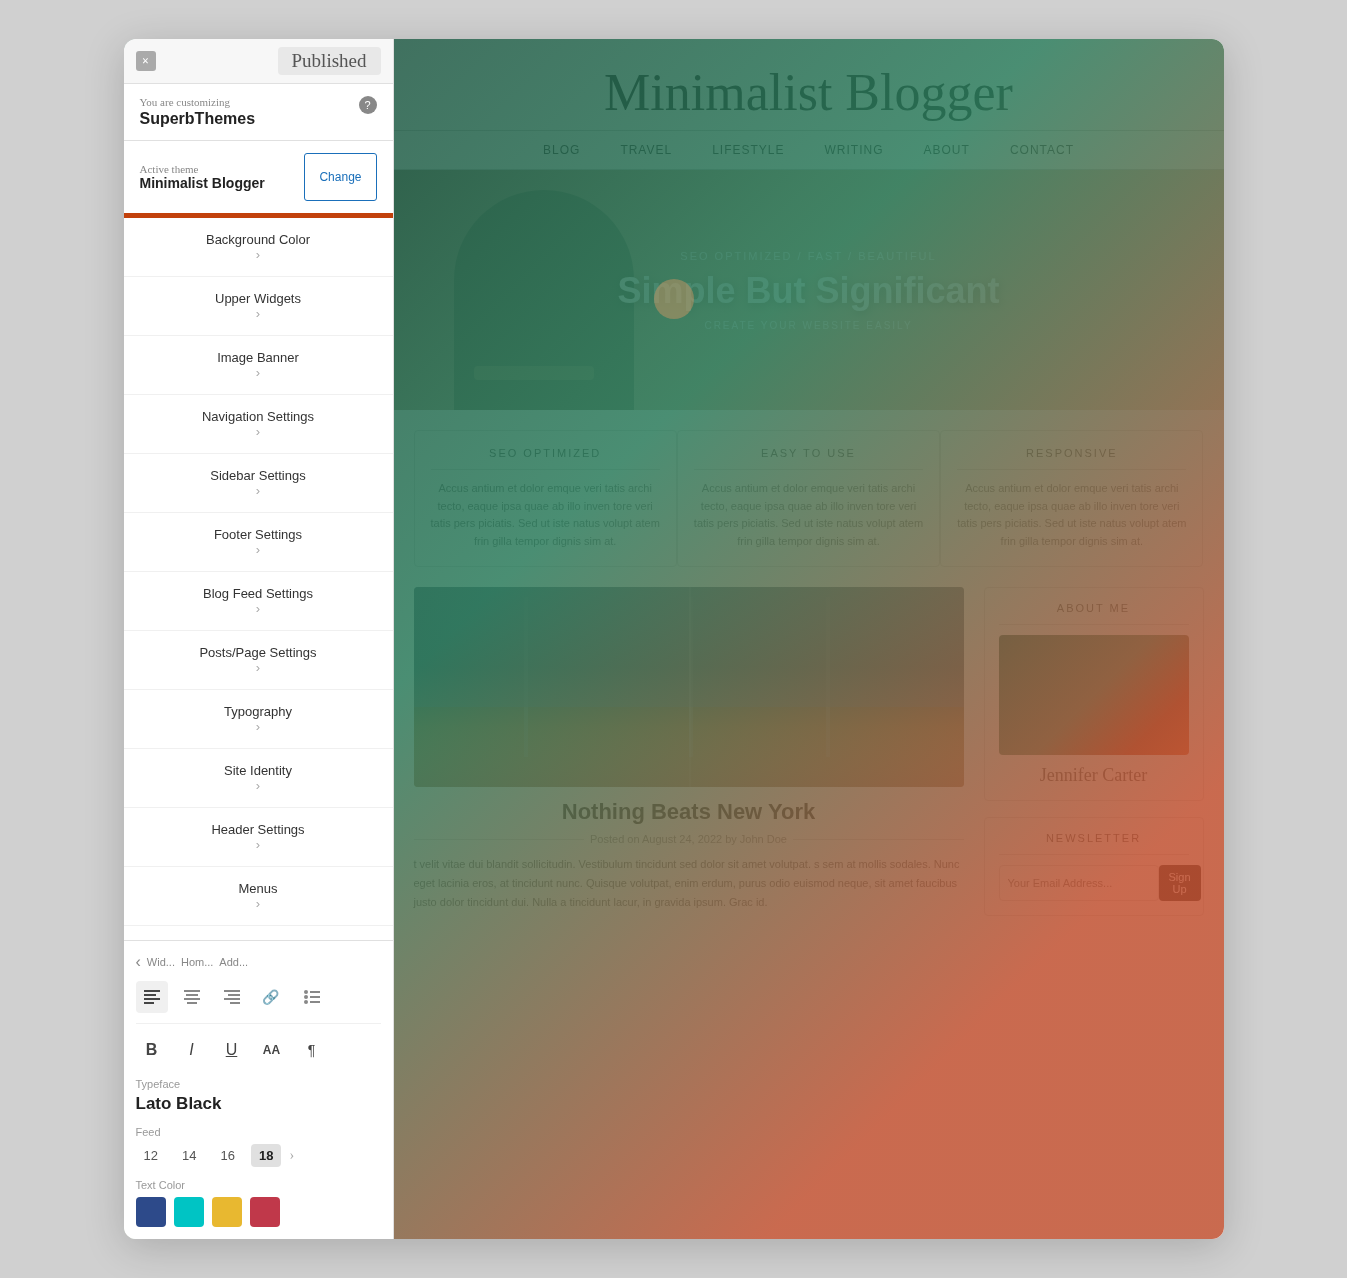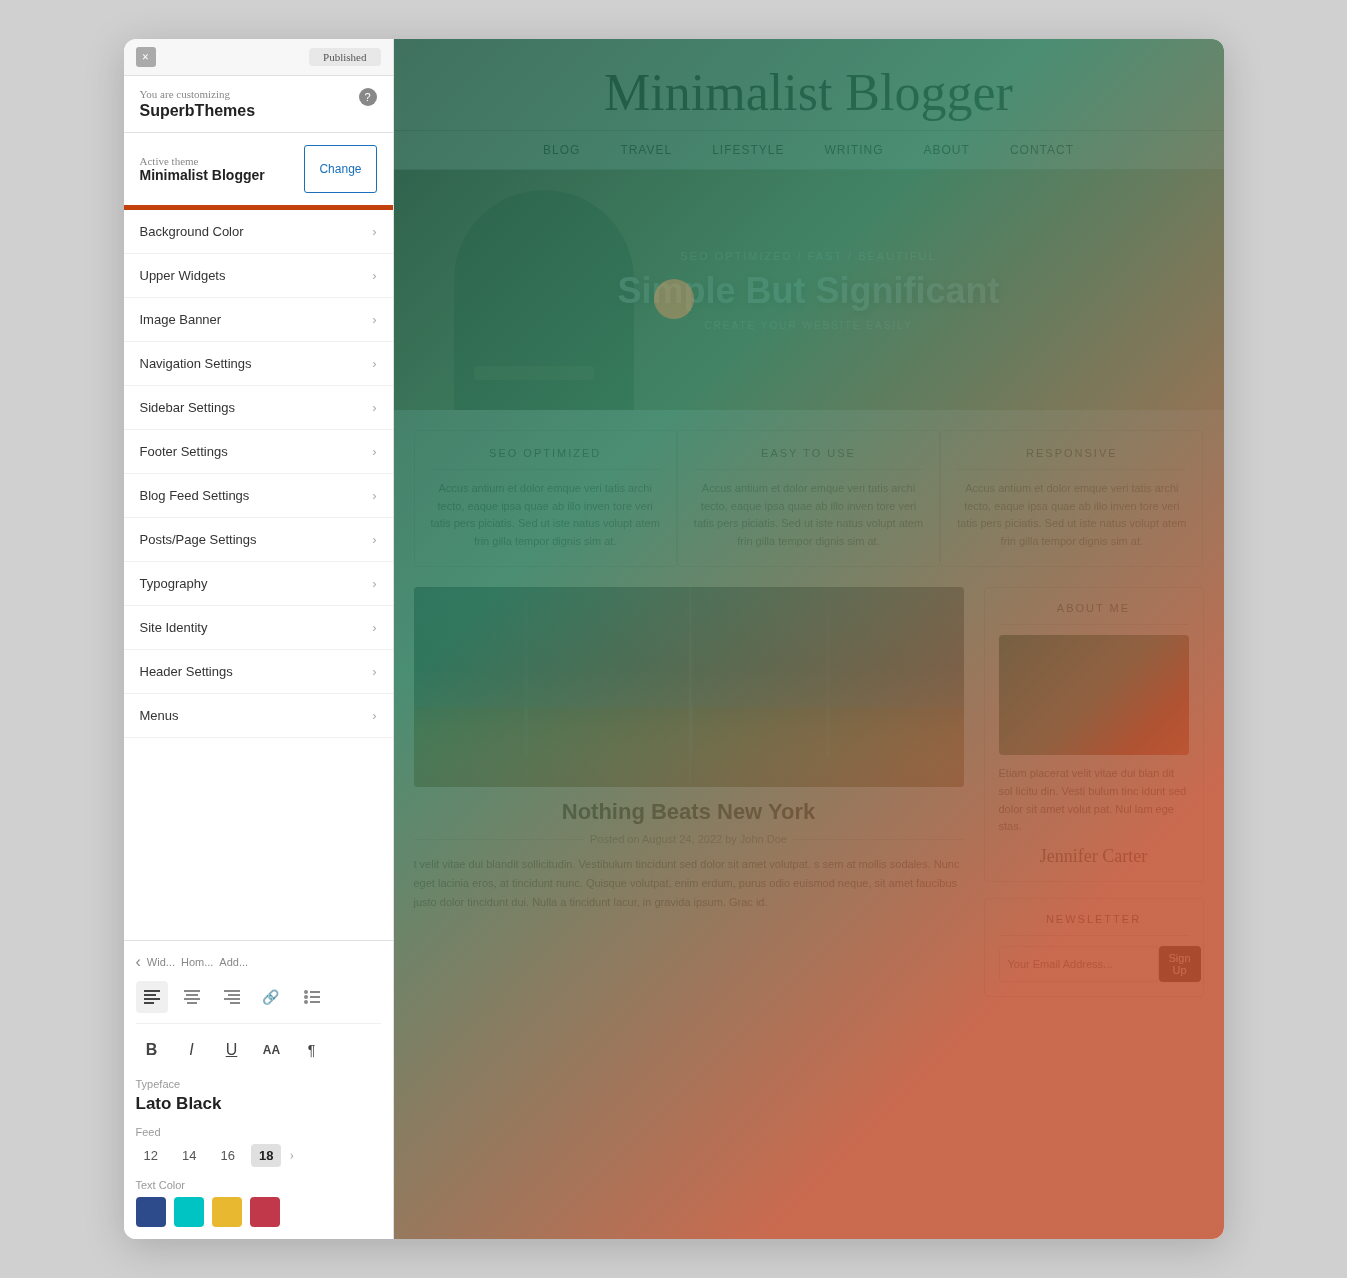--- a/index.html
+++ b/index.html
@@ -45,21 +45,21 @@
       width: 20px; height: 20px;
       background: #aaa;
       border-radius: 3px;
       display: flex; align-items: center; justify-content: center;
       font-size: 12px; color: #fff; cursor: pointer; font-weight: bold;
     }
     .published-badge {
       background: #e8e8e8;
       border-radius: 4px;
       padding: 3px 14px;
-      font-size: 11px;
+      font-size: 19px;
       color: #555;
     }
     .customizing-section {
       padding: 12px 16px;
       border-bottom: 1px solid #e0e0e0;
       display: flex;
       justify-content: space-between;
       align-items: flex-start;
     }
     .customizing-label { font-size: 11px; color: #888; }
@@ -96,20 +96,21 @@
     .menu-item {
       display: flex;
       justify-content: space-between;
       align-items: center;
       padding: 14px 16px;
       border-bottom: 1px solid #f0f0f0;
       font-size: 13px;
       color: #333;
       cursor: pointer;
       font-family: sans-serif;
+      flex-direction: column;
     }
     .chevron {
       color: #aaa;
       font-size: 13px;
     }
 
     
     .typography-panel {
       position: absolute;
       bottom: 0;
@@ -643,21 +644,20 @@
 
       <div class="sidebar">
         <div class="sidebar-widget">
           <div class="widget-title">ABOUT ME</div>
           <hr class="widget-divider">
           <div class="about-photo">
 
             <div style="position:absolute;inset:0;background:linear-gradient(135deg,#1a4a3a 0%,#2a7a5a 40%,#c05030 80%);border-radius:4px;opacity:0.85;"></div>
             <div style="position:absolute;top:20%;left:50%;transform:translateX(-50%);width:40px;height:40px;background:rgba(200,150,100,0.5);border-radius:50%;"></div>
           </div>
-          <div class="about-text">Etiam placerat velit vitae dui blan dit sol licitu din. Vesti bulum tinc idunt sed dolor sit amet volut pat. Nul lam ege stas.</div>
           <div class="signature">Jennifer Carter</div>
         </div>
 
         <div class="sidebar-widget">
           <div class="widget-title">NEWSLETTER</div>
           <hr class="widget-divider">
           <div class="newsletter-row">
             <input class="newsletter-input" type="email" placeholder="Your Email Address..." style="">
             <button class="signup-btn">Sign Up</button>
           </div>

